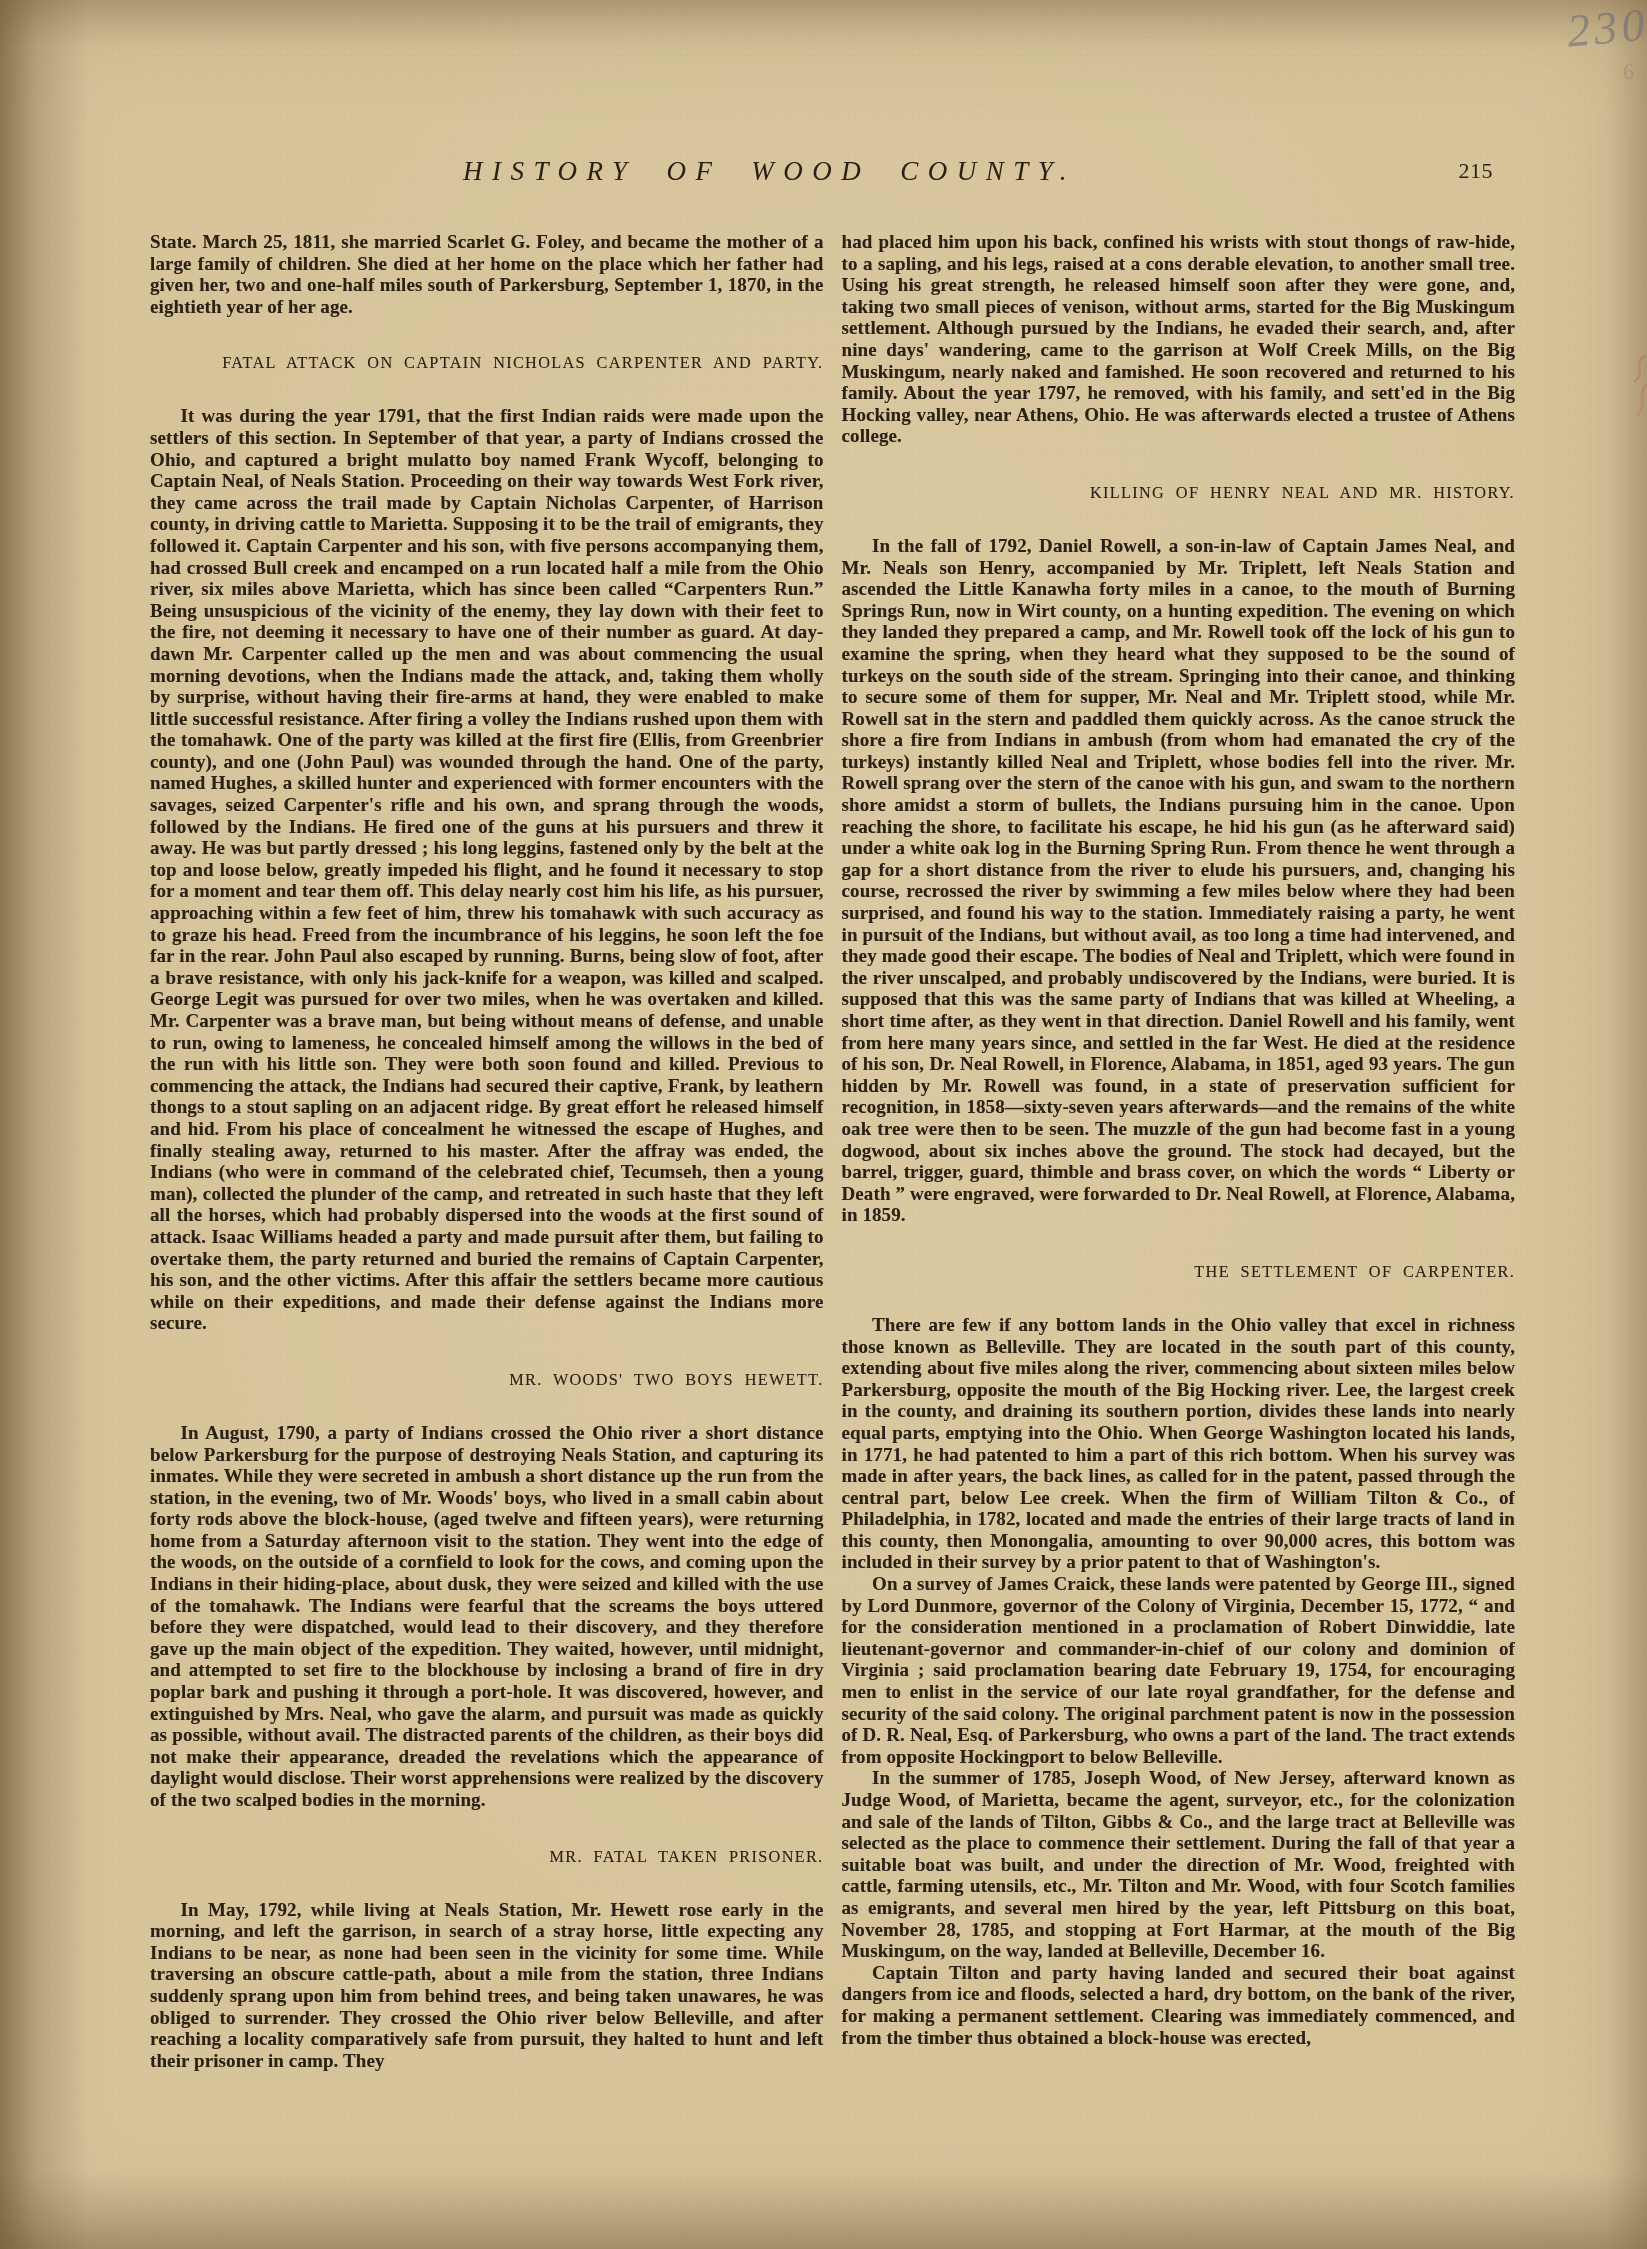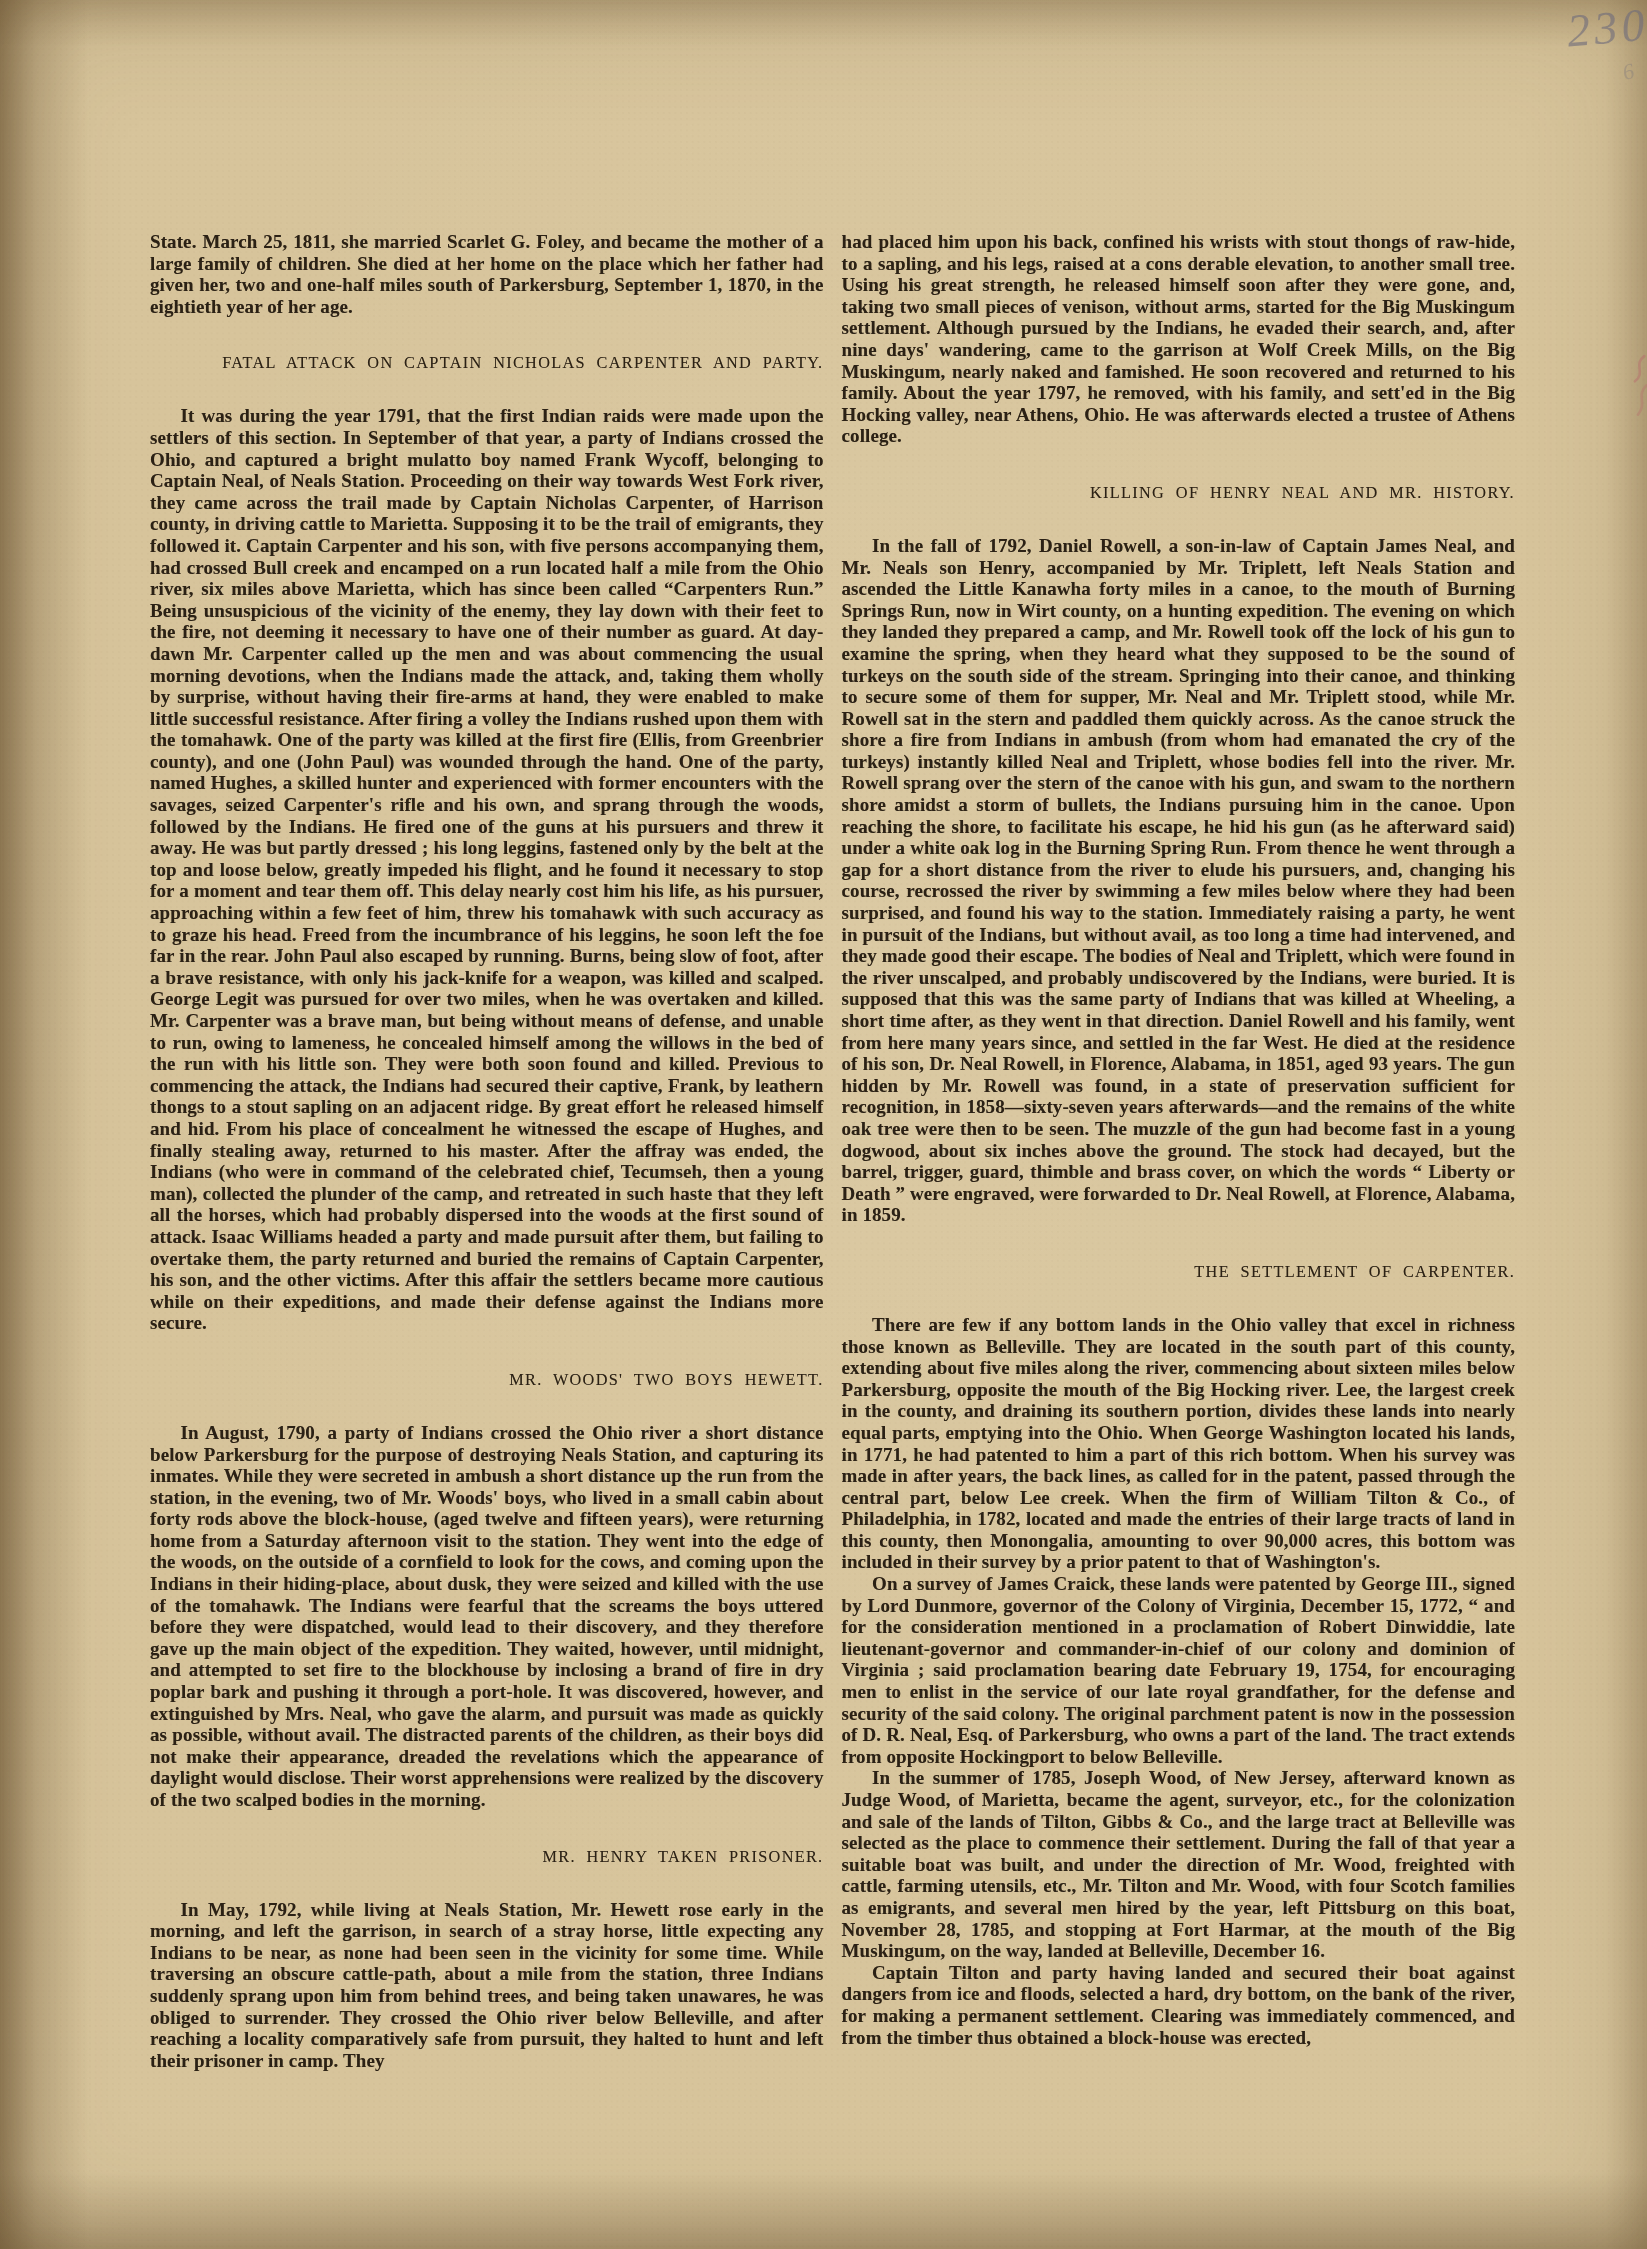--- a/index.html
+++ b/index.html
@@ -125,29 +125,33 @@
   <div class="vignette"></div>
 
   <div class="pencil-number">230</div>
   <div class="pencil-small">6</div>
 
   <svg class="margin-scribble" width="30.5" height="68" viewBox="0 0 58 130">
     <path d="M52 6 C30 22, 56 38, 34 54" stroke="rgba(185,95,105,0.38)" stroke-width="5" fill="none" stroke-linecap="round"></path>
     <path d="M56 62 C36 80, 58 96, 40 118" stroke="rgba(185,95,105,0.30)" stroke-width="5" fill="none" stroke-linecap="round"></path>
   </svg>
 
+  <header class="running-head">
+    <span class="head-title">HISTORY OF WOOD COUNTY.</span>
+    <span class="page-number">215</span>
+  </header>
 
   <main class="columns">
     <section class="column" id="col-left">
         <p class="para">State.  March 25, 1811, she married Scarlet G. Foley, and became the mother of a large family of children.  She died at her home on the place which her father had given her, two and one-half miles south of Parkersburg, September 1, 1870, in the eightieth year of her age.</p>
         <h2 class="section-heading">FATAL ATTACK ON CAPTAIN NICHOLAS CARPENTER AND PARTY.</h2>
         <p class="para indent">It was during the year 1791, that the first Indian raids were made upon the settlers of this section.  In September of that year, a party of Indians crossed the Ohio, and captured a bright mulatto boy named Frank Wycoff, belonging to Captain Neal, of Neals Station.  Proceeding on their way towards West Fork river, they came across the trail made by Captain Nicholas Carpenter, of Harrison county, in driving cattle to Marietta. Supposing it to be the trail of emigrants, they followed it.  Captain Carpenter and his son, with five persons accompanying them, had crossed Bull creek and encamped on a run located half a mile from the Ohio river, six miles above Marietta, which has since been called “Carpenters Run.”  Being unsuspicious of the vicinity of the enemy, they lay down with their feet to the fire, not deeming it necessary to have one of their number as guard.  At day-dawn Mr. Carpenter called up the men and was about commencing the usual morning devotions, when the Indians made the attack, and, taking them wholly by surprise, without having their fire-arms at hand, they were enabled to make little successful resistance.  After firing a volley the Indians rushed upon them with the tomahawk.  One of the party was killed at the first fire (Ellis, from Greenbrier county), and one (John Paul) was wounded through the hand. One of the party, named Hughes, a skilled hunter and experienced with former encounters with the savages, seized Carpenter's rifle and his own, and sprang through the woods, followed by the Indians.  He fired one of the guns at his pursuers and threw it away.  He was but partly dressed ; his long leggins, fastened only by the belt at the top and loose below, greatly impeded his flight, and he found it necessary to stop for a moment and tear them off.  This delay nearly cost him his life, as his pursuer, approaching within a few feet of him, threw his tomahawk with such accuracy as to graze his head.  Freed from the incumbrance of his leggins, he soon left the foe far in the rear.  John Paul also escaped by running.  Burns, being slow of foot, after a brave resistance, with only his jack-knife for a weapon, was killed and scalped.  George Legit was pursued for over two miles, when he was overtaken and killed.  Mr. Carpenter was a brave man, but being without means of defense, and unable to run, owing to lameness, he concealed himself among the willows in the bed of the run with his little son.  They were both soon found and killed. Previous to commencing the attack, the Indians had secured their captive, Frank, by leathern thongs to a stout sapling on an adjacent ridge.  By great effort he released himself and hid.  From his place of concealment he witnessed the escape of Hughes, and finally stealing away, returned to his master.  After the affray was ended, the Indians (who were in command of the celebrated chief, Tecumseh, then a young man), collected the plunder of the camp, and retreated in such haste that they left all the horses, which had probably dispersed into the woods at the first sound of attack.  Isaac Williams headed a party and made pursuit after them, but failing to overtake them, the party returned and buried the remains of Captain Carpenter, his son, and the other victims.  After this affair the settlers became more cautious while on their expeditions, and made their defense against the Indians more secure.</p>
         <h2 class="section-heading">MR. WOODS' TWO BOYS HEWETT.</h2>
         <p class="para indent">In August, 1790, a party of Indians crossed the Ohio river a short distance below Parkersburg for the purpose of destroying Neals Station, and capturing its inmates.  While they were secreted in ambush a short distance up the run from the station, in the evening, two of Mr. Woods' boys, who lived in a small cabin about forty rods above the block-house, (aged twelve and fifteen years), were returning home from a Saturday afternoon visit to the station.  They went into the edge of the woods, on the outside of a cornfield to look for the cows, and coming upon the Indians in their hiding-place, about dusk, they were seized and killed with the use of the tomahawk.  The Indians were fearful that the screams the boys uttered before they were dispatched, would lead to their discovery, and they therefore gave up the main object of the expedition.  They waited, however, until midnight, and attempted to set fire to the blockhouse by inclosing a brand of fire in dry poplar bark and pushing it through a port-hole.  It was discovered, however, and extinguished by Mrs. Neal, who gave the alarm, and pursuit was made as quickly as possible, without avail.  The distracted parents of the children, as their boys did not make their appearance, dreaded the revelations which the appearance of daylight would disclose.  Their worst apprehensions were realized by the discovery of the two scalped bodies in the morning.</p>
-        <h2 class="section-heading">MR. HENRY TAKEN PRISONER.</h2>
+        <h2 class="section-heading">MR. FATAL TAKEN PRISONER.</h2>
         <p class="para indent">In May, 1792, while living at Neals Station, Mr. Hewett rose early in the morning, and left the garrison, in search of a stray horse, little expecting any Indians to be near, as none had been seen in the vicinity for some time.  While traversing an obscure cattle-path, about a mile from the station, three Indians suddenly sprang upon him from behind trees, and being taken unawares, he was obliged to surrender.  They crossed the Ohio river below Belleville, and after reaching a locality comparatively safe from pursuit, they halted to hunt and left their prisoner in camp.  They</p>
       </section>
     <section class="column" id="col-right">
         <p class="para">had placed him upon his back, confined his wrists with stout thongs of raw-hide, to a sapling, and his legs, raised at a cons derable elevation, to another small tree.  Using his great strength, he released himself soon after they were gone, and, taking two small pieces of venison, without arms, started for the Big Muskingum settlement.  Although pursued by the Indians, he evaded their search, and, after nine days' wandering, came to the garrison at Wolf Creek Mills, on the Big Muskingum, nearly naked and famished.  He soon recovered and returned to his family.  About the year 1797, he removed, with his family, and sett'ed in the Big Hocking valley, near Athens, Ohio.  He was afterwards elected a trustee of Athens college.</p>
         <h2 class="section-heading">KILLING OF HENRY NEAL AND MR. HISTORY.</h2>
         <p class="para indent">In the fall of 1792, Daniel Rowell, a son-in-law of Captain James Neal, and Mr. Neals son Henry, accompanied by Mr. Triplett, left Neals Station and ascended the Little Kanawha forty miles in a canoe, to the mouth of Burning Springs Run, now in Wirt county, on a hunting expedition. The evening on which they landed they prepared a camp, and Mr. Rowell took off the lock of his gun to examine the spring, when they heard what they supposed to be the sound of turkeys on the south side of the stream. Springing into their canoe, and thinking to secure some of them for supper, Mr. Neal and Mr. Triplett stood, while Mr. Rowell sat in the stern and paddled them quickly across.  As the canoe struck the shore a fire from Indians in ambush (from whom had emanated the cry of the turkeys) instantly killed Neal and Triplett, whose bodies fell into the river. Mr. Rowell sprang over the stern of the canoe with his gun, and swam to the northern shore amidst a storm of bullets, the Indians pursuing him in the canoe.  Upon reaching the shore, to facilitate his escape, he hid his gun (as he afterward said) under a white oak log in the Burning Spring Run.  From thence he went through a gap for a short distance from the river to elude his pursuers, and, changing his course, recrossed the river by swimming a few miles below where they had been surprised, and found his way to the station.  Immediately raising a party, he went in pursuit of the Indians, but without avail, as too long a time had intervened, and they made good their escape.  The bodies of Neal and Triplett, which were found in the river unscalped, and probably undiscovered by the Indians, were buried.  It is supposed that this was the same party of Indians that was killed at Wheeling, a short time after, as they went in that direction.  Daniel Rowell and his family, went from here many years since, and settled in the far West.  He died at the residence of his son, Dr. Neal Rowell, in Florence, Alabama, in 1851, aged 93 years.  The gun hidden by Mr. Rowell was found, in a state of preservation sufficient for recognition, in 1858—sixty-seven years afterwards—and the remains of the white oak tree were then to be seen.  The muzzle of the gun had become fast in a young dogwood, about six inches above the ground.  The stock had decayed, but the barrel, trigger, guard, thimble and brass cover, on which the words “ Liberty or Death ” were engraved, were forwarded to Dr. Neal Rowell, at Florence, Alabama, in 1859.</p>
         <h2 class="section-heading">THE SETTLEMENT OF CARPENTER.</h2>
         <p class="para indent">There are few if any bottom lands in the Ohio valley that excel in richness those known as Belleville.  They are located in the south part of this county, extending about five miles along the river, commencing about sixteen miles below Parkersburg, opposite the mouth of the Big Hocking river.  Lee, the largest creek in the county, and draining its southern portion, divides these lands into nearly equal parts, emptying into the Ohio.  When George Washington located his lands, in 1771, he had patented to him a part of this rich bottom.  When his survey was made in after years, the back lines, as called for in the patent, passed through the central part, below Lee creek.  When the firm of William Tilton &amp; Co., of Philadelphia, in 1782, located and made the entries of their large tracts of land in this county, then Monongalia, amounting to over 90,000 acres, this bottom was included in their survey by a prior patent to that of Washington's.</p>
         <p class="para indent">On a survey of James Craick, these lands were patented by George III., signed by Lord Dunmore, governor of the Colony of Virginia, December 15, 1772, “ and for the consideration mentioned in a proclamation of Robert Dinwiddie, late lieutenant-governor and commander-in-chief of our colony and dominion of Virginia ; said proclamation bearing date February 19, 1754, for encouraging men to enlist in the service of our late royal grandfather, for the defense and security of the said colony. The original parchment patent is now in the possession of D. R. Neal, Esq. of Parkersburg, who owns a part of the land.  The tract extends from opposite Hockingport to below Belleville.</p>
         <p class="para indent">In the summer of 1785, Joseph Wood, of New Jersey, afterward known as Judge Wood, of Marietta, became the agent, surveyor, etc., for the colonization and sale of the lands of Tilton, Gibbs &amp; Co., and the large tract at Belleville was selected as the place to commence their settlement.  During the fall of that year a suitable boat was built, and under the direction of Mr. Wood, freighted with cattle, farming utensils, etc., Mr. Tilton and Mr. Wood, with four Scotch families as emigrants, and several men hired by the year, left Pittsburg on this boat, November 28, 1785, and stopping at Fort Harmar, at the mouth of the Big Muskingum, on the way, landed at Belleville, December 16.</p>

